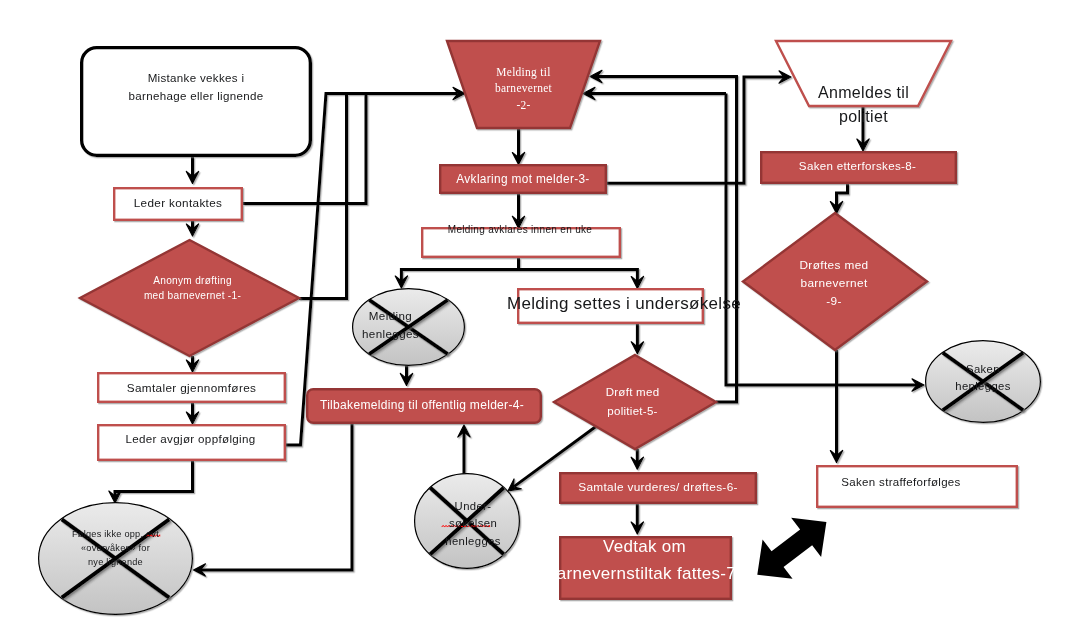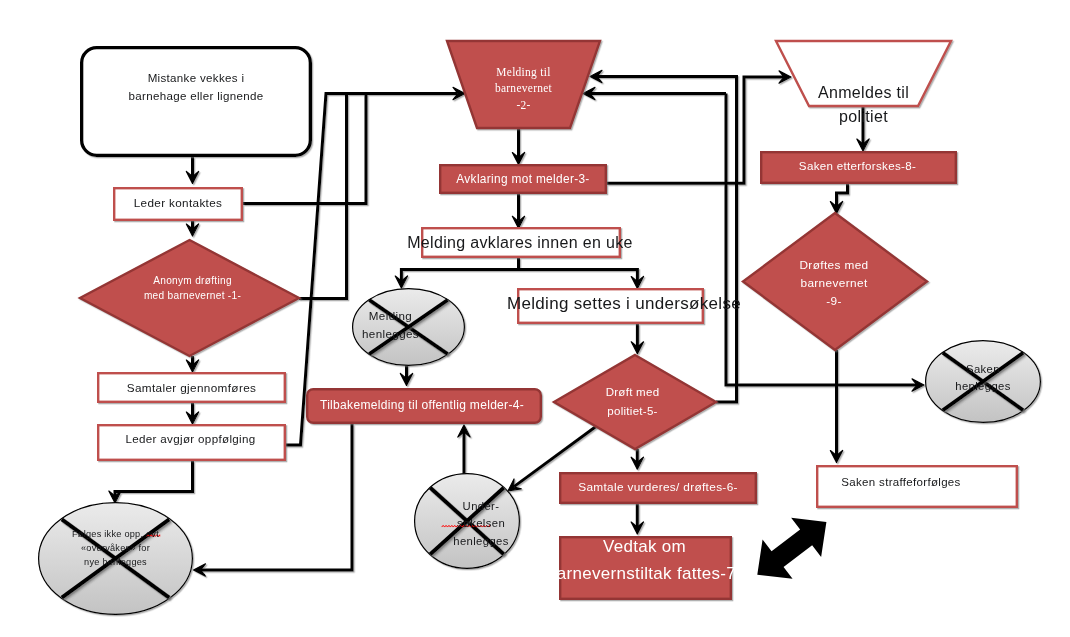--- a/index.html
+++ b/index.html
@@ -216,29 +216,29 @@
         <path d="M 441.70 527.05 L 443.15 525.35 L 444.60 527.05 L 446.05 525.35 L 447.50 527.05 L 448.95 525.35 L 450.40 527.05 L 451.85 525.35 L 453.30 527.05 L 454.75 525.35 L 456.20 527.05 L 457.65 525.35 L 459.10 527.05 L 460.55 525.35 L 462.00 527.05 L 463.45 525.35 L 464.90 527.05 L 466.35 525.35 L 467.80 527.05 L 469.25 525.35 L 470.70 527.05 L 472.15 525.35 L 473.60 527.05 L 475.05 525.35 L 476.50 527.05 L 477.95 525.35 L 479.40 527.05 L 480.85 525.35 L 482.30 527.05 L 483.75 525.35 L 485.20 527.05 L 486.65 525.35 L 488.10 527.05 L 489.55 525.35 L 489.70 527.05" fill="none" stroke="#ff0000" stroke-width="1"></path>
       </g>
       <polygon points="757.30,574.70 792.56,578.84 783.57,567.08 812.15,545.25 821.13,557.01 826.40,521.90 791.14,517.76 800.13,529.52 771.55,551.35 762.57,539.59" fill="#000"></polygon>
     </svg>
   <div id="labels">
       <div class="nodelabel t-dark" style="left: 80px; top: 53px; width: 232px; height: 70px; font-size: 11.576px; line-height: 1.525; letter-spacing: 0.323px;"><div>Mistanke vekkes i</div><div>barnehage eller lignende</div></div>
       <div class="nodelabel t-dark" style="left: 113px; top: 189px; width: 130px; height: 29px; font-size: 11.718px; letter-spacing: 0.346px; border-radius: 11px;"><div>Leder kontaktes</div></div>
       <div class="nodelabel t-light" style="left: 83px; top: 269px; width: 219px; height: 40px; font-size: 10.111px; line-height: 1.46; letter-spacing: 0.296px;"><div>Anonym drøfting</div><div>med barnevernet -1-</div></div>
       <div class="nodelabel t-dark" style="left: 97px; top: 375px; width: 189px; height: 25px; font-size: 11.765px; letter-spacing: 0.355px;"><div>Samtaler gjennomføres</div></div>
       <div class="nodelabel t-dark" style="left: 96px; top: 427px; width: 189px; height: 25px; font-size: 11.623px; letter-spacing: 0.325px;"><div>Leder avgjør oppfølging</div></div>
-      <div class="nodelabel t-dark" style="left: 38px; top: 523px; width: 155px; height: 50px; font-size: 9.166px; line-height: 1.56; letter-spacing: 0.251px;"><div>Følges ikke opp, evt</div><div>«overvåkes» for</div><div>nye henlegges</div></div>
+      <div class="nodelabel t-dark" style="left: 38px; top: 523px; width: 155px; height: 50px; font-size: 9.166px; line-height: 1.56; letter-spacing: 0.251px;"><div>Følges ikke opp, evt</div><div>«overvåkes» for</div><div>nye lignende</div></div>
       <div class="nodelabel t-light" style="left: 447px; top: 56.8px; width: 153px; height: 64px; font-size: 11.434px; line-height: 1.46; letter-spacing: 0.299px; font-family: Liberation Serif, serif;"><div>Melding til</div><div>barnevernet</div><div>-2-</div></div>
       <div class="nodelabel t-light" style="left: 439px; top: 167px; width: 168px; height: 25px; font-size: 11.869px; letter-spacing: 0.333px;"><div>Avklaring mot melder-3-</div></div>
-      <div class="nodelabel t-dark" style="left: 420px; top: 230px; width: 200px; height: 25px; font-size: 16px; letter-spacing: 0.325px;"><div>Melding avklares innen en uke</div></div>
+      <div class="nodelabel t-dark" style="left: 420px; top: 218px; width: 200px; height: 25px; font-size: 10px; letter-spacing: 0.325px;"><div>Melding avklares innen en uke</div></div>
       <div class="nodelabel t-dark" style="left: 334px; top: 304px; width: 113px; height: 42px; font-size: 11.623px; line-height: 1.52; letter-spacing: 0.391px;"><div>Melding</div><div>henlegges</div></div>
       <div class="nodelabel t-dark" style="left: 517px; top: 291.5px; width: 214px; height: 25px; font-size: 17px; letter-spacing: 0.313px;"><div>Melding settes i undersøkelse</div></div>
       <div class="nodelabel t-light" style="left: 304px; top: 393px; width: 236px; height: 25px; font-size: 12.049px; letter-spacing: 0.303px;"><div>Tilbakemelding til offentlig melder-4-</div></div>
       <div class="nodelabel t-light" style="left: 551.5px; top: 382px; width: 162px; height: 40px; font-size: 11.529px; line-height: 1.62; letter-spacing: 0.276px; text-align: center;"><div>Drøft med</div><div>politiet-5-</div></div>
-      <div class="nodelabel t-dark" style="left: 415px; top: 493px; width: 116px; height: 62px; font-size: 11.293px; line-height: 1.55; letter-spacing: 0.379px; margin-left: 8px;"><div>Under-</div><div>søkelsen</div><div>henlegges</div></div>
+      <div class="nodelabel t-dark" style="left: 415px; top: 493px; width: 116px; height: 62px; font-size: 11.293px; line-height: 1.55; letter-spacing: 0.379px;"><div>Under-</div><div>søkelsen</div><div>henlegges</div></div>
       <div class="nodelabel t-light" style="left: 559px; top: 475px; width: 198px; height: 25px; font-size: 11.841px; letter-spacing: 0.325px;"><div>Samtale vurderes/ drøftes-6-</div></div>
       <div class="nodelabel t-light" style="left: 558px; top: 539.5px; width: 173px; height: 42px; font-size: 17px; line-height: 1.54; letter-spacing: 0.3px;"><div>Vedtak om</div><div>barnevernstiltak fattes-7-</div></div>
       <div class="nodelabel t-dark" style="left: 776px; top: 46px; width: 175px; height: 44px; font-size: 16px; line-height: 1.52; letter-spacing: 0.332px; margin-top: 37px;"><div>Anmeldes til</div><div>politiet</div></div>
       <div class="nodelabel t-light" style="left: 759px; top: 154px; width: 197px; height: 25px; font-size: 11.576px; letter-spacing: 0.322px;"><div>Saken etterforskes-8-</div></div>
       <div class="nodelabel t-light" style="left: 742px; top: 252px; width: 184px; height: 64px; font-size: 11.803px; line-height: 1.5; letter-spacing: 0.378px;"><div>Drøftes med</div><div>barnevernet</div><div>-9-</div></div>
       <div class="nodelabel t-dark" style="left: 925px; top: 357px; width: 116px; height: 42px; font-size: 11.293px; line-height: 1.55; letter-spacing: 0.379px;"><div>Saken</div><div>henlegges</div></div>
       <div class="nodelabel t-dark" style="left: 816px; top: 470.2px; width: 170px; height: 25px; font-size: 11.529px; letter-spacing: 0.312px;"><div>Saken straffeforfølges</div></div>
     </div>
 </div>
 

